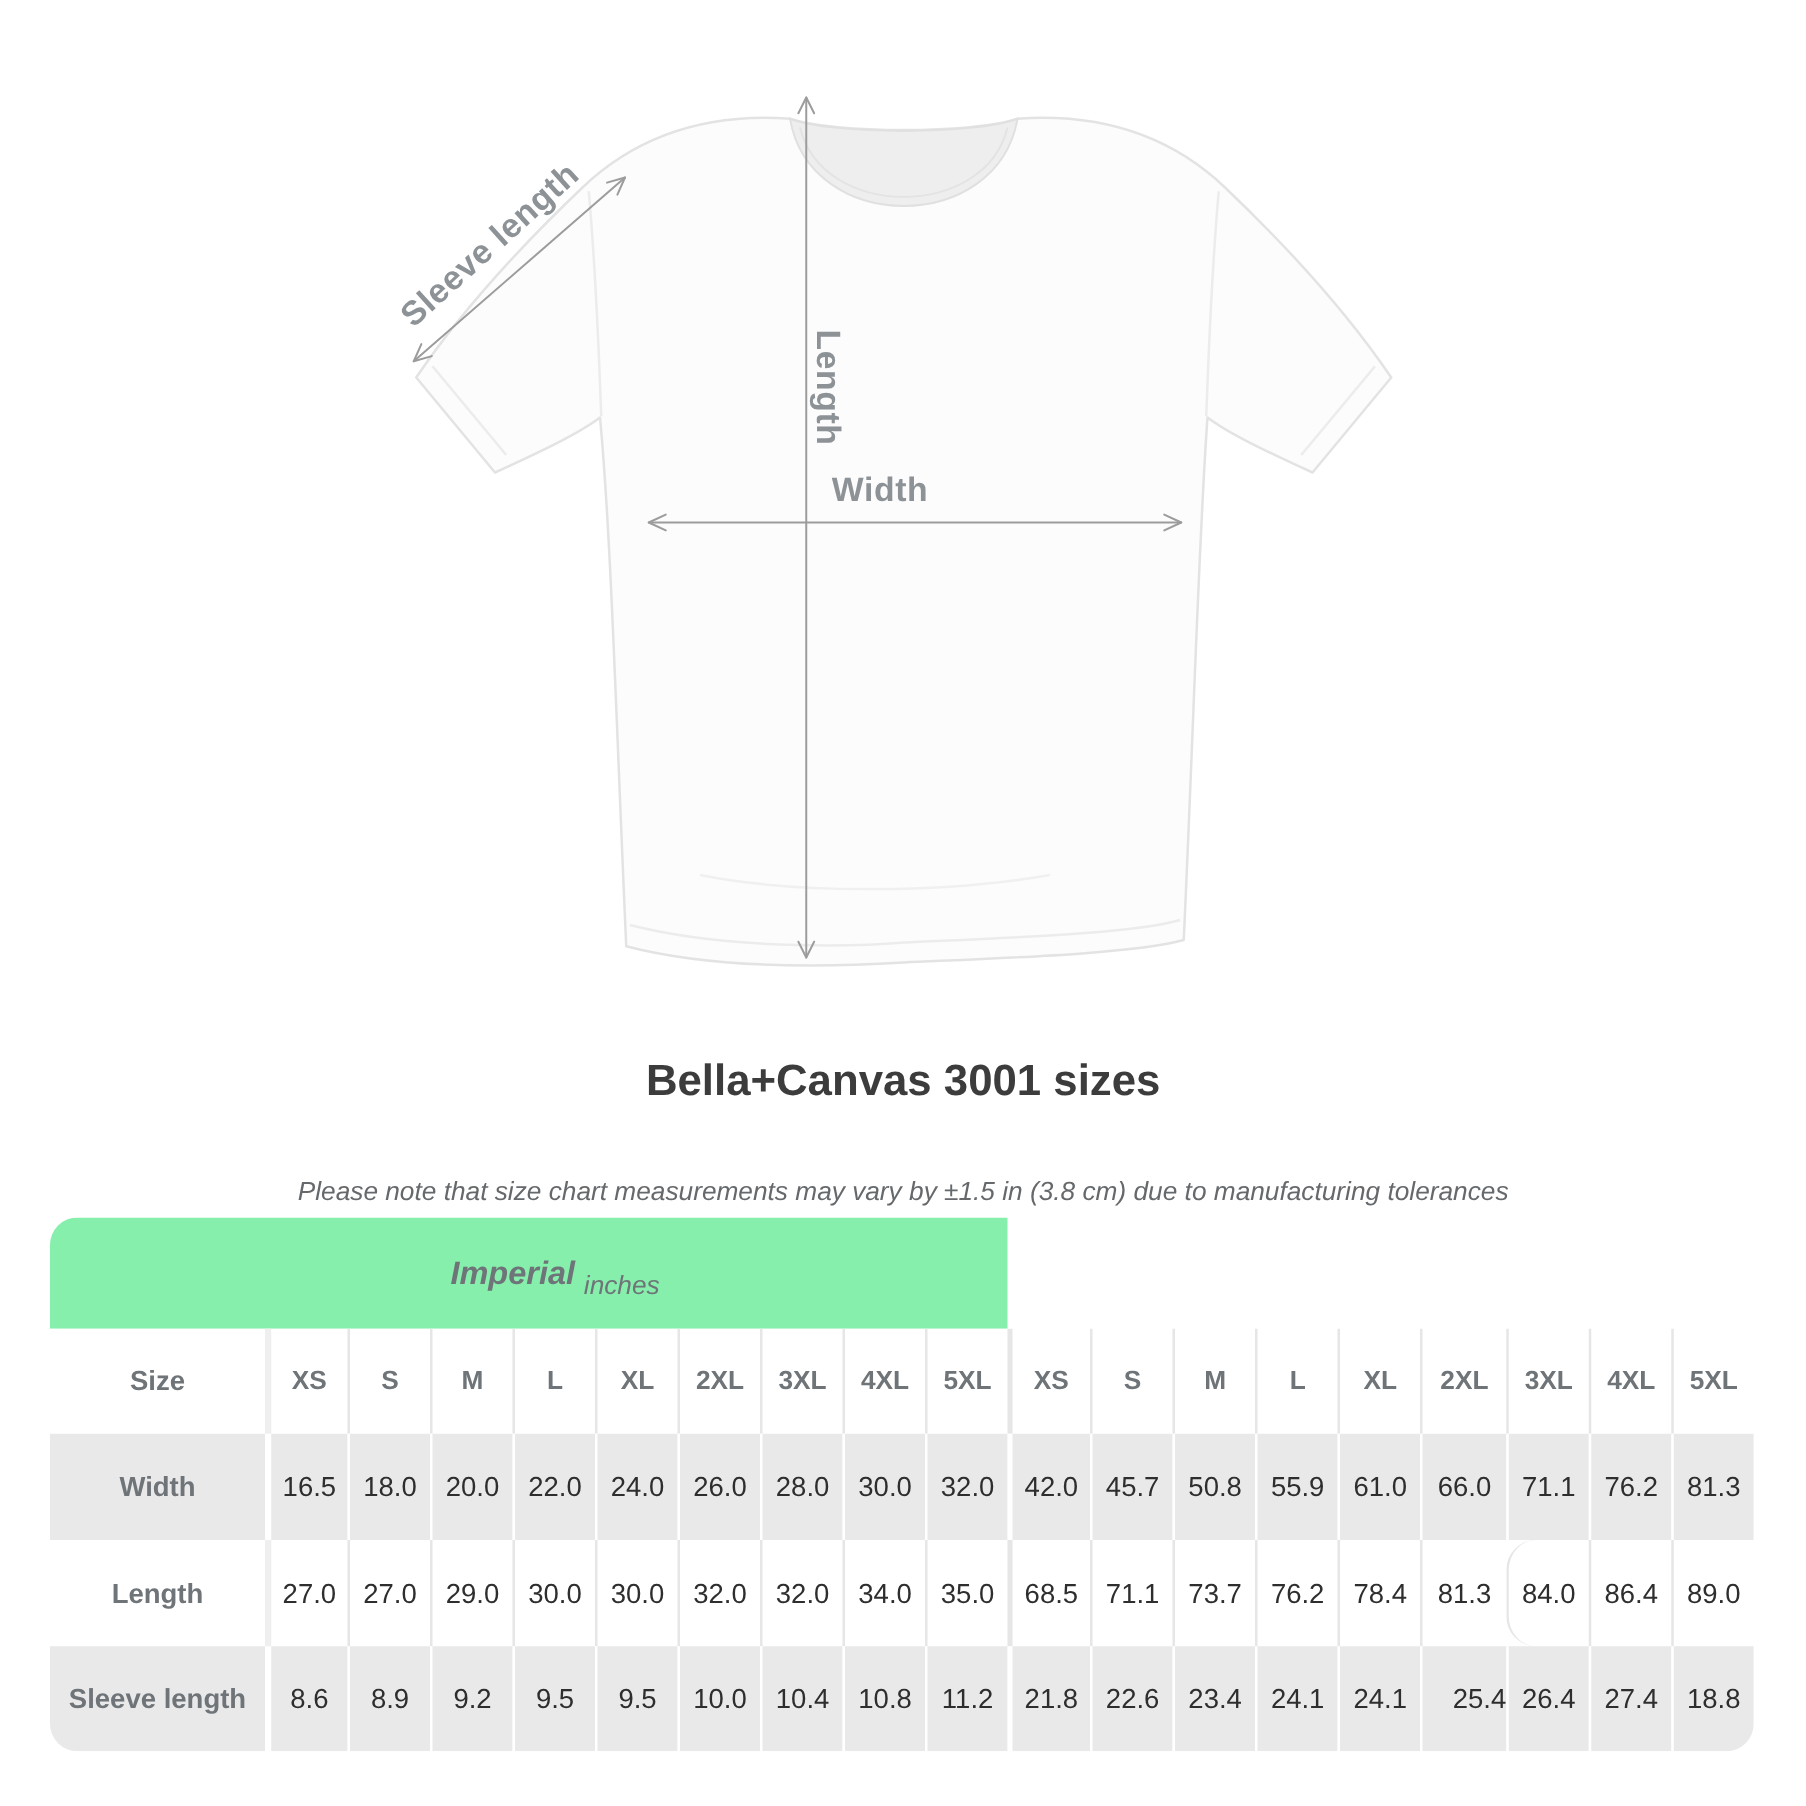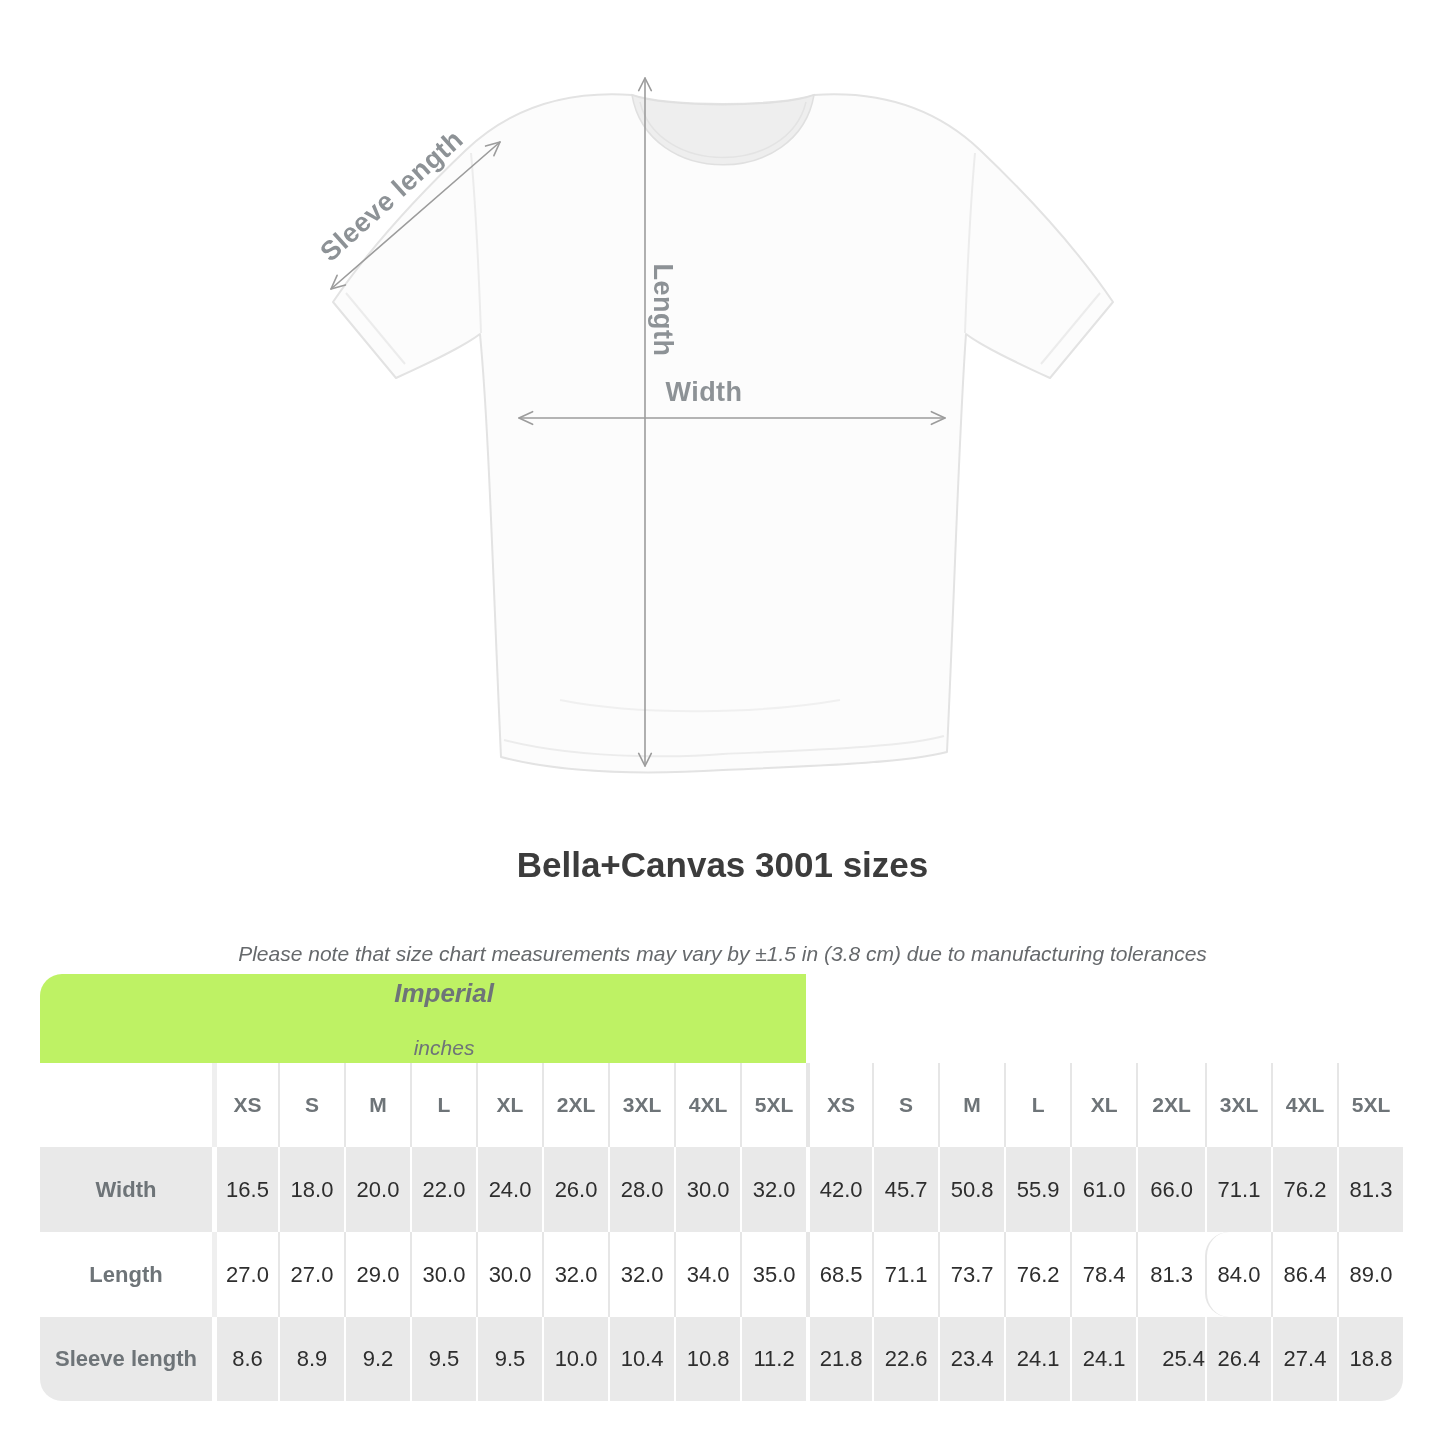--- a/index.html
+++ b/index.html
@@ -20,21 +20,21 @@
          font-size:35px;font-weight:bold;color:#3c3c3c;}
   .subtitle{position:absolute;left:0;top:942px;width:1445px;margin:0;text-align:center;
             font-size:21px;font-style:italic;color:#66696c;}
 
   
   .size-table{position:absolute;left:40px;top:974px;width:1363px;
               display:grid;grid-template-columns:172px repeat(18,1fr);
               grid-template-rows:89px 84px 85px 85px 84px;
               border-radius:22px;overflow:hidden;background:#ffffff;}
   .cell{display:flex;align-items:center;justify-content:center;box-sizing:border-box;}
-  .group{background:#bef264;flex-direction:column;gap:7px;}
+  .group{background:#86efac;flex-direction:row;gap:7px;}
   .g-imp{padding-left:42px;}
   .g-title{font-size:26px;font-weight:bold;font-style:italic;color:#6e7478;}
   .g-unit{font-size:21px;font-style:italic;color:#6e7478;margin-top:20px;}
   .row-w{background:#ffffff;border-left:2px solid #e6e6e6;}
   .row-g{background:#e9e9e9;border-left:2px solid #ffffff;}
   .dc0{border-left-width:5px;}
   .row-w.dc0{border-left-color:#efefef;}
   .dc9{border-left-width:4px;}
   .label-cell{border-left:none !important;font-weight:bold;font-size:22px;color:#6e7478;}
   .col-header{font-weight:bold;font-size:21px;color:#6e7478;}
@@ -97,20 +97,21 @@
 </div>
 
 <h1 class="title">Bella+Canvas 3001 sizes</h1>
 <p class="subtitle">Please note that size chart measurements may vary by ±1.5 in (3.8 cm) due to manufacturing tolerances</p>
 
 <div class="size-table" id="sizeTable">
   <div class="cell group g-imp" style="grid-row:1;grid-column:1/11">
     <div class="g-title">Imperial</div>
     <div class="g-unit">inches</div>
   </div>
+  <div class="cell label-cell row-w" style="grid-row:2;grid-column:1">Size</div>
   <div class="cell label-cell row-g" style="grid-row:3;grid-column:1">Width</div>
   <div class="cell label-cell row-w" style="grid-row:4;grid-column:1">Length</div>
   <div class="cell label-cell row-g" style="grid-row:5;grid-column:1">Sleeve length</div>
 
 <div class="cell col-header row-w dc0" style="grid-area: 2 / 2;">XS</div>
     <div class="cell col-header row-w dc1" style="grid-area: 2 / 3;">S</div>
     <div class="cell col-header row-w dc2" style="grid-area: 2 / 4;">M</div>
     <div class="cell col-header row-w dc3" style="grid-area: 2 / 5;">L</div>
     <div class="cell col-header row-w dc4" style="grid-area: 2 / 6;">XL</div>
     <div class="cell col-header row-w dc5" style="grid-area: 2 / 7;">2XL</div>

